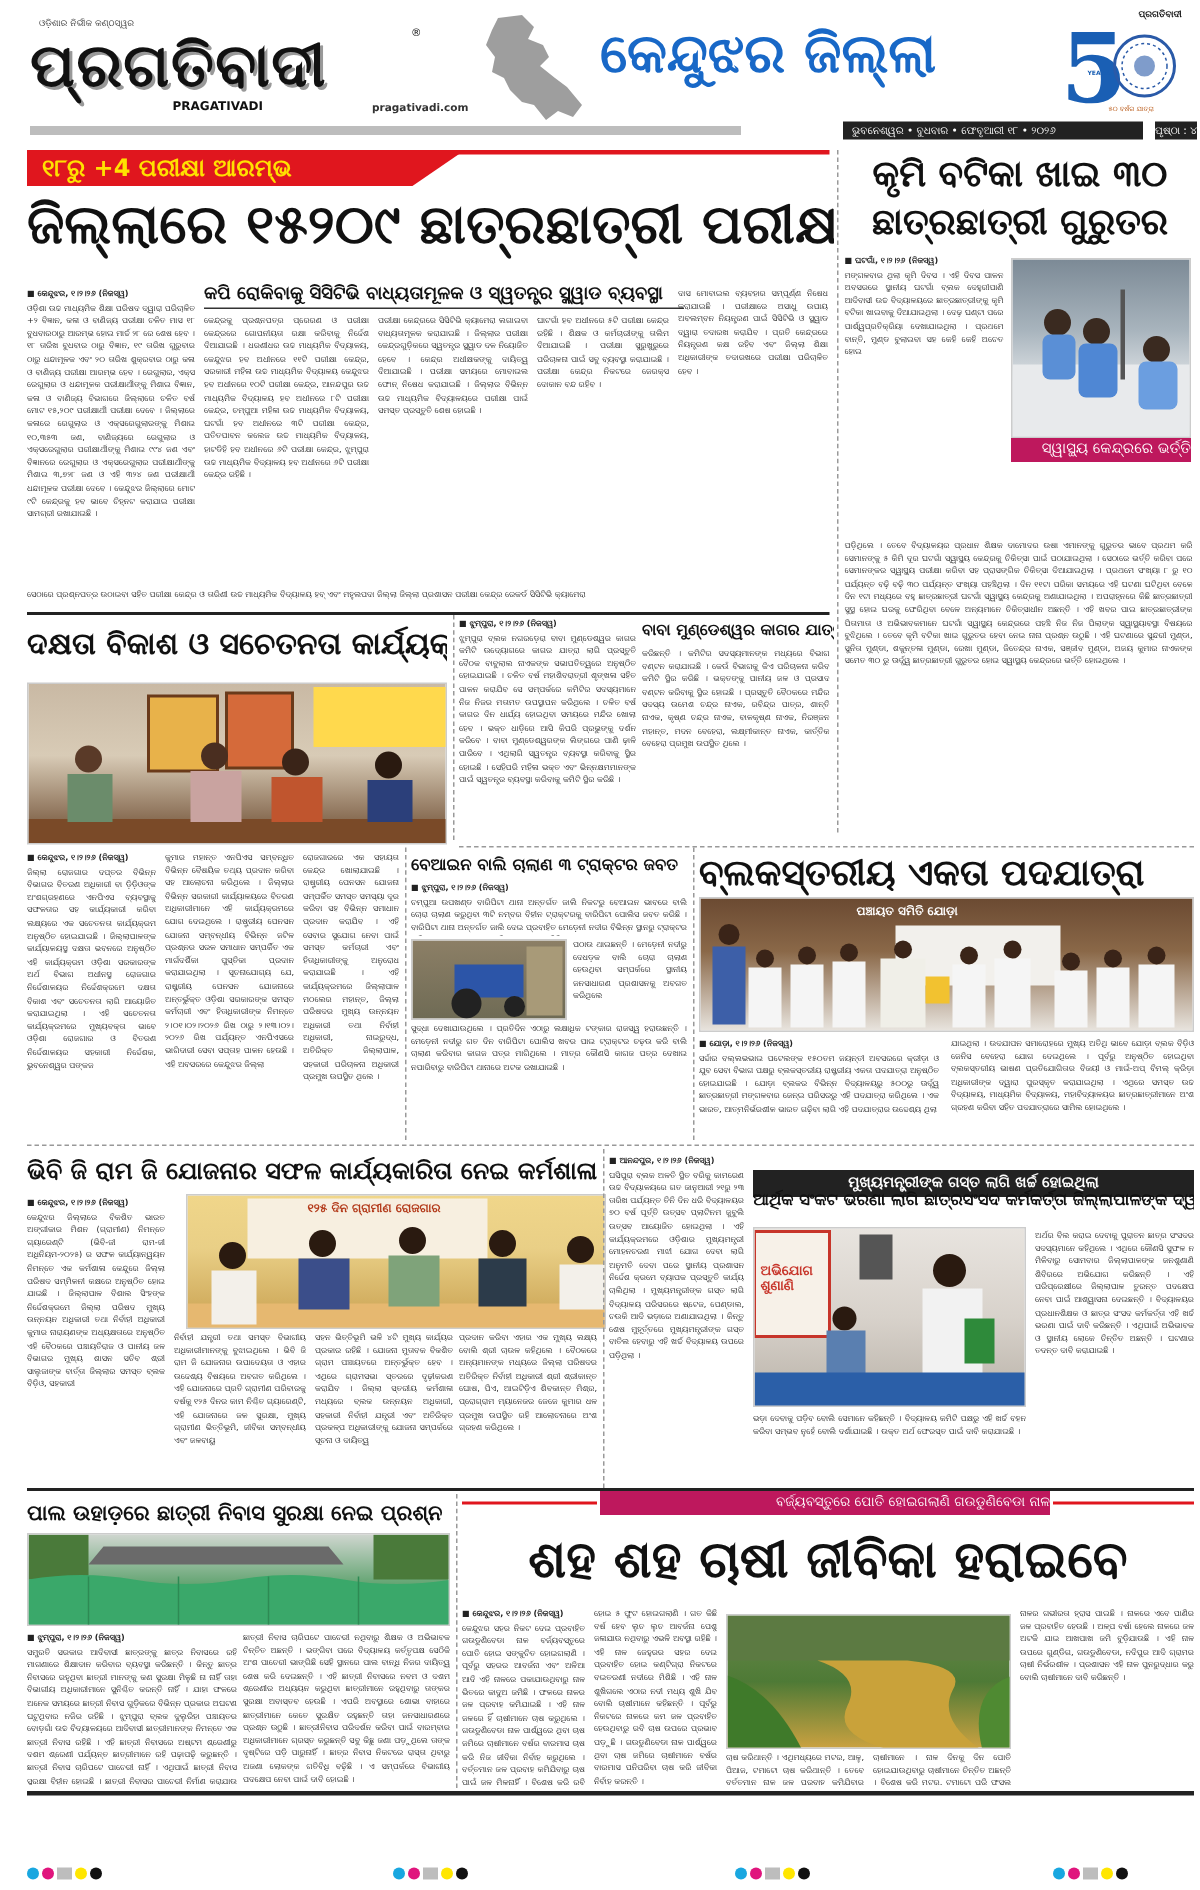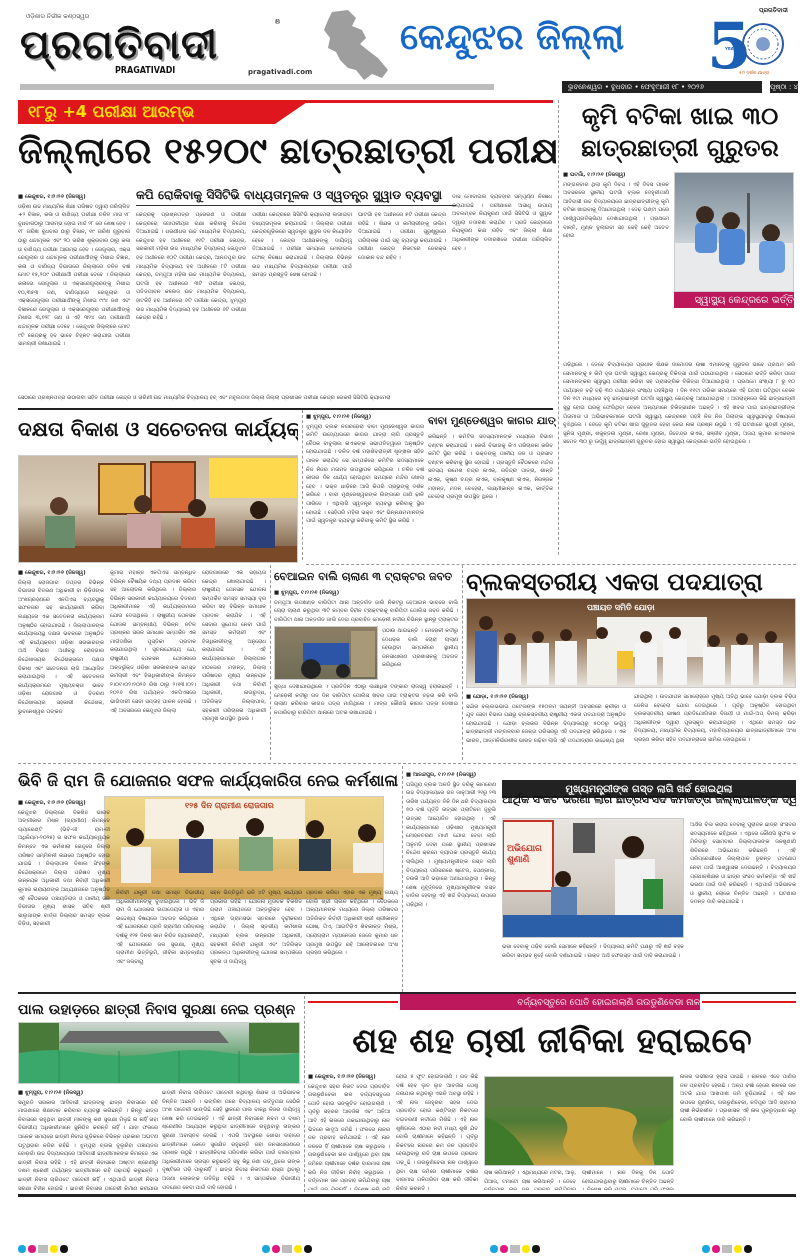--- a/index.html
+++ b/index.html
@@ -210,34 +210,34 @@
         <circle cx="99" cy="36" r="6"></circle>
       <circle cx="135" cy="34" r="6"></circle>
         <circle cx="179" cy="38" r="6"></circle>
         <circle cx="208" cy="34" r="6"></circle>
         <circle cx="247" cy="42" r="6"></circle>
       <circle cx="275" cy="40" r="6"></circle>
         <circle cx="304" cy="38" r="6"></circle>
     </g>
     <rect x="150" y="52" width="16" height="18" fill="#f2c230"></rect>
   </svg>
-  <div class="abs odia" style="left:120px;top:4px;font-size:8px;font-weight:bold;color:#fff;">ପଞ୍ଚାୟତ ସମିତି ଯୋଡ଼ା</div>
+  <div class="abs odia" style="left:104px;top:4px;font-size:8px;font-weight:bold;color:#fff;">ପଞ୍ଚାୟତ ସମିତି ଯୋଡ଼ା</div>
 </div>
 <div class="abs textcol odia" style="left:466px;top:692px;width:160px;height:68px;">
   <p class="first dateline-txt">■ ଯୋଡ଼ା, ୧।୨।୨୬ (ନିଜସ୍ୱ)</p>
   <p class="first">ସର୍ଦ୍ଦାର ବଲ୍ଲଭଭାଇ ପଟେଲଙ୍କ ୧୫୦ତମ ଜୟନ୍ତୀ ଅବସରରେ କ୍ରୀଡ଼ା ଓ ଯୁବ ସେବା ବିଭାଗ ପକ୍ଷରୁ ବ୍ଲକସ୍ତରୀୟ ରାଷ୍ଟ୍ରୀୟ ଏକତା ପଦଯାତ୍ରା ଅନୁଷ୍ଠିତ ହୋଇଯାଇଛି । ଯୋଡ଼ା ବ୍ଲକର ବିଭିନ୍ନ ବିଦ୍ୟାଳୟରୁ ୫୦୦ରୁ ଊର୍ଦ୍ଧ୍ୱ ଛାତ୍ରଛାତ୍ରୀ ମଙ୍ଗଳବାର ଜେନ୍‌ଇ ପରିସରରୁ ଏହି ପଦଯାତ୍ରା କରିଥିଲେ । ଏକ ଭାରତ, ଆତ୍ମନିର୍ଭରଶୀଳ ଭାରତ ଗଢ଼ିବା ଲାଗି ଏହି ପଦଯାତ୍ରାର ଉଦ୍ଦେଶ୍ୟ ଥିଲା</p>
 </div>
 <div class="abs textcol odia" style="left:634px;top:692px;width:162px;height:68px;">
   <p class="first">ଯାଇଥିଲା । ଉଦଯାପନ ସମାରୋହରେ ମୁଖ୍ୟ ଅତିଥି ଭାବେ ଯୋଡ଼ା ବ୍ଲକ ବିଡ଼ିଓ ଜେନିସ ବେହେରା ଯୋଗ ଦେଇଥିଲେ । ପୂର୍ବରୁ ଅନୁଷ୍ଠିତ ହୋଇଥିବା ବ୍ଲକସ୍ତରୀୟ ଭାଷଣ ପ୍ରତିଯୋଗିତାର ବିଜୟୀ ଓ ମାଇଁ-ଅପ୍ ବିମଲ୍ କ୍ରିଡ଼ା ଅଧିକାରୀଙ୍କ ଦ୍ୱାରା ପୁରସ୍କୃତ କରାଯାଇଥିଲା । ଏଥିରେ ସମସ୍ତ ଉଚ୍ଚ ବିଦ୍ୟାଳୟ, ମାଧ୍ୟମିକ ବିଦ୍ୟାଳୟ, ମହାବିଦ୍ୟାଳୟର ଛାତ୍ରଛାତ୍ରୀମାନେ ଅଂଶ ଗ୍ରହଣ କରିବା ସହିତ ପଦଯାତ୍ରାରେ ସାମିଲ ହୋଇଥିଲେ ।</p>
 </div>
 
 <div class="abs hr-dash" style="left:18px;top:763px;width:778px;"></div>
 
 <div class="abs sec-head odia" style="left:18px;top:766px;width:382px;font-size:16px;line-height:30px;">ଭିବି ଜି ରାମ ଜି ଯୋଜନାର ସଫଳ କାର୍ଯ୍ୟକାରିତା ନେଇ କର୍ମଶାଳା</div>
-<div class="abs photo" style="left:104px;top:796px;width:280px;height:104px;background:linear-gradient(180deg,#f0d68a 0%,#e9cf86 40%,#c8a050 100%);">
+<div class="abs photo" style="left:124px;top:796px;width:280px;height:90px;background:linear-gradient(180deg,#f0d68a 0%,#e9cf86 40%,#c8a050 100%);">
   <svg width="280" height="90" viewBox="0 0 280 90">
     <rect x="40" y="2" width="160" height="40" fill="#f7efe0"></rect>
     <rect x="0" y="72" width="280" height="18" fill="#e6b870"></rect>
     <circle cx="30" cy="40" r="9" fill="#2a1a10"></circle>
       <rect x="16" y="50" width="30" height="36" fill="#f3f0ea"></rect>
     <circle cx="90" cy="32" r="9" fill="#2a1a10"></circle>
       <rect x="74" y="42" width="34" height="34" fill="#3b4e8a"></rect>
     <circle cx="150" cy="30" r="9" fill="#2a1a10"></circle>
       <rect x="134" y="40" width="34" height="34" fill="#7fa37a"></rect>
     <circle cx="210" cy="32" r="9" fill="#2a1a10"></circle>

